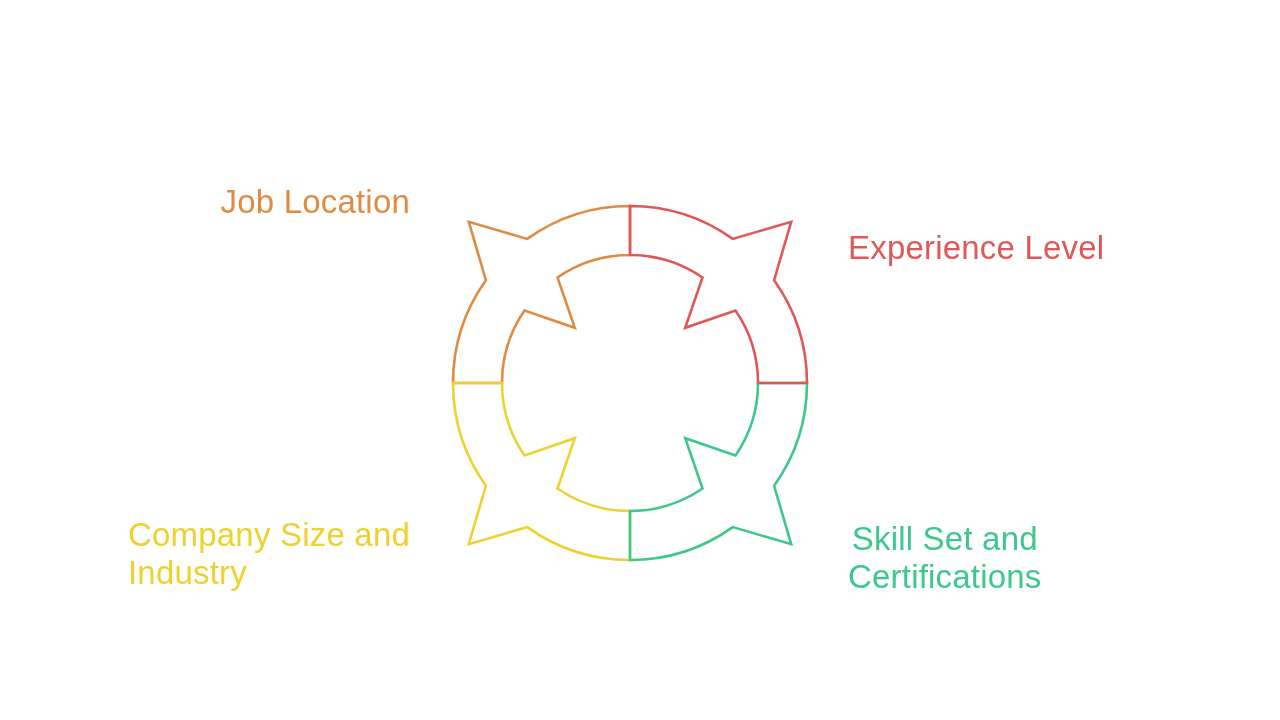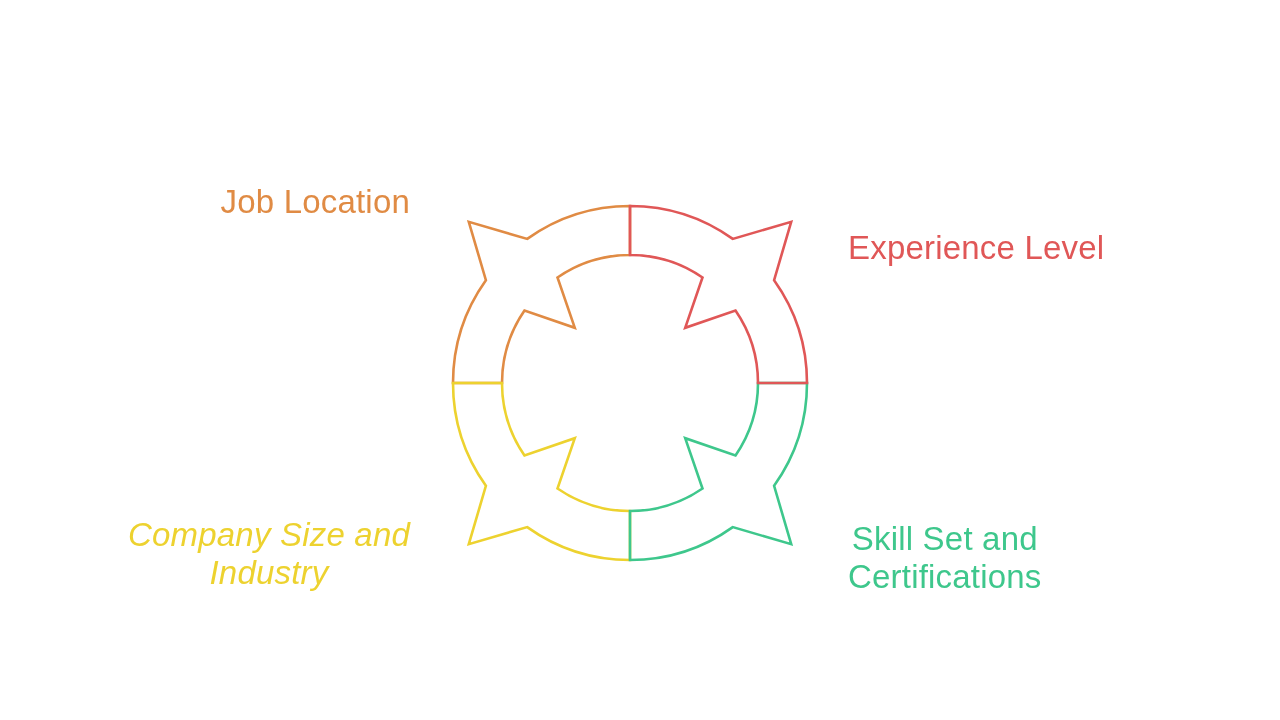--- a/index.html
+++ b/index.html
@@ -31,21 +31,21 @@
   .seg-label {
     position: absolute;
     font-size: 33px;
     font-weight: 400;
     line-height: 38px;
     white-space: pre-line;
     letter-spacing: 0.2px;
   }
   .lbl-top-left     { right: 870px; top: 183px; text-align: right; }
   .lbl-top-right    { left: 848px;  top: 190px; text-align: right; margin-top: 39px; }
-  .lbl-bottom-left  { right: 870px; top: 516px; text-align: center; font-style: italic; }
+  .lbl-bottom-left  { right: 870px; top: 516px; text-align: left; }
   .lbl-bottom-right { left: 848px;  top: 520px; text-align: center; }
 </style>
 </head>
 <body>
 
 <div class="stage">
 
   <svg class="diagram-svg" width="1280" height="720" viewBox="0 0 1280 720">
 
     <path d="M 453,383

